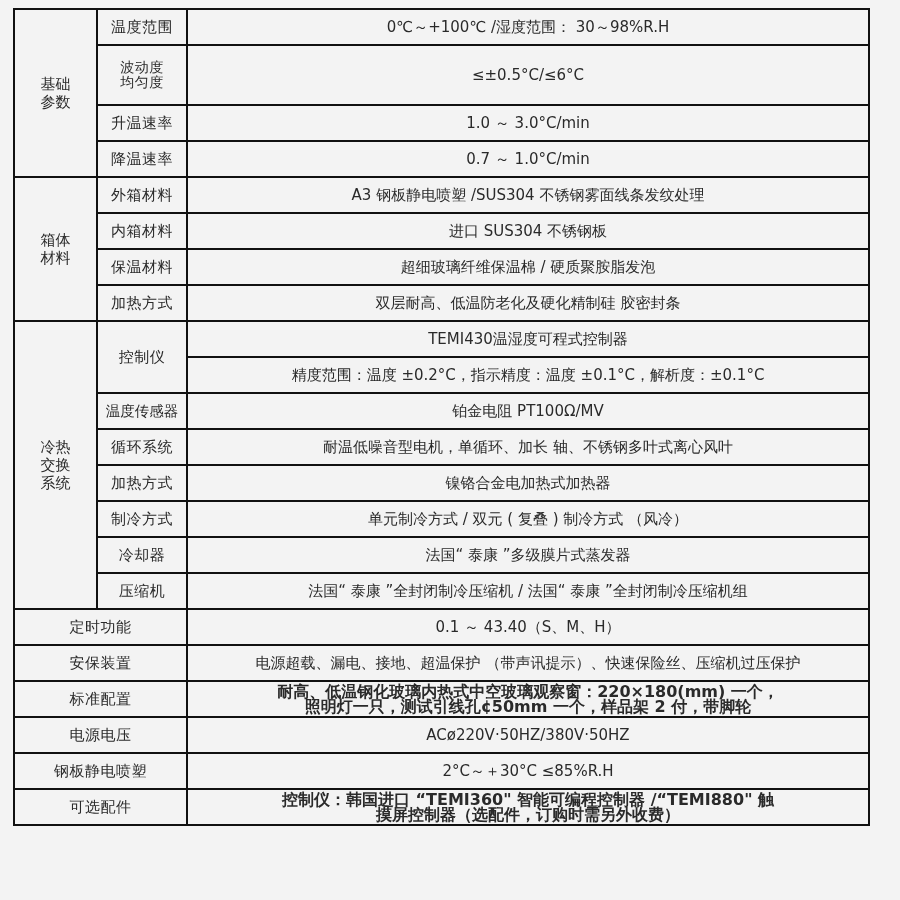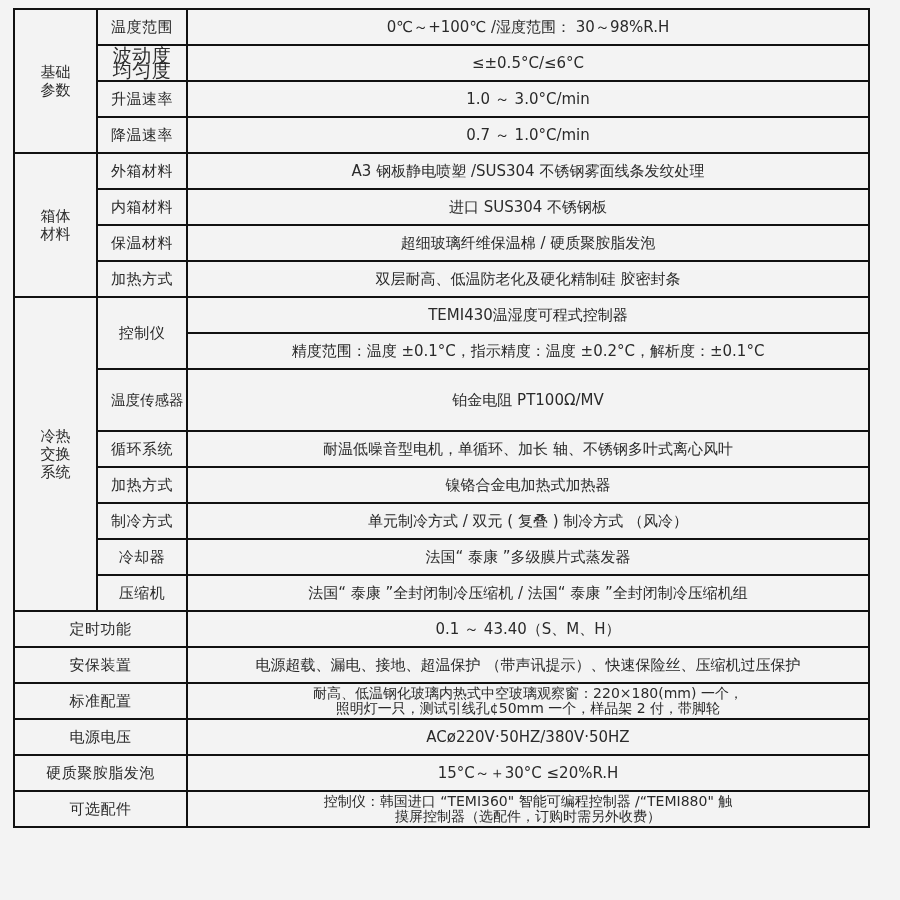--- a/index.html
+++ b/index.html
@@ -25,24 +25,24 @@
       vertical-align: middle;
       font-size: 15px;
       line-height: 18px;
       padding: 0 4px;
       height: 34px;
       white-space: nowrap;
       overflow: hidden;
     }
     td.group { font-size: 15px; line-height: 38px; white-space: normal; }
     td.label { font-size: 15px; letter-spacing: 0.5px; }
-    td.label.small { font-size: 19px; line-height: 15px; padding: 0; }
-    td.label.tight { letter-spacing: 0; padding: 13px; font-size: 14.5px; }
+    td.label.small { font-size: 14px; line-height: 15px; padding: 12px; }
+    td.label.tight { letter-spacing: 0; padding: 0; font-size: 14.5px; }
     td.value { font-size: 15px; border-radius: 8px; }
-    td.value.two { font-size: 14px; line-height: 15px; }
+    td.value.two { font-size: 16px; line-height: 15px; font-weight: bold; }
     .line { display: block; }
   </style>
 </head>
 <body>
 
 <table class="spec">
   <colgroup>
     <col style="width:83px">
     <col style="width:90px">
     <col style="width:682px">
@@ -97,21 +97,21 @@
     <tr>
       <td class="group" rowspan="8">
         <span class="line">冷热</span>
         <span class="line">交换</span>
         <span class="line">系统</span>
       </td>
       <td class="label" rowspan="2">控制仪</td>
       <td class="value">TEMI430温湿度可程式控制器</td>
     </tr>
     <tr>
-      <td class="value">精度范围：温度 ±0.1°C，指示精度：温度 ±0.2°C，解析度：±0.1°C</td>
+      <td class="value">精度范围：温度 ±0.2°C，指示精度：温度 ±0.1°C，解析度：±0.1°C</td>
     </tr>
     <tr>
       <td class="label tight">温度传感器</td>
       <td class="value">铂金电阻 PT100Ω/MV</td>
     </tr>
     <tr>
       <td class="label">循环系统</td>
       <td class="value">耐温低噪音型电机，单循环、加长 轴、不锈钢多叶式离心风叶</td>
     </tr>
     <tr>
@@ -144,22 +144,22 @@
       <td class="value two">
         <span class="line">耐高、低温钢化玻璃内热式中空玻璃观察窗：220×180(mm) 一个，</span>
         <span class="line">照明灯一只，测试引线孔¢50mm 一个，样品架 2 付，带脚轮</span>
       </td>
     </tr>
     <tr>
       <td class="label" colspan="2">电源电压</td>
       <td class="value">ACø220V·50HZ/380V·50HZ</td>
     </tr>
     <tr>
-      <td class="label" colspan="2">硬质聚胺脂发泡</td>
-      <td class="value">15°C～＋30°C ≤20%R.H</td>
+      <td class="label" colspan="2">钢板静电喷塑</td>
+      <td class="value">2°C～＋30°C ≤85%R.H</td>
     </tr>
     <tr>
       <td class="label" colspan="2">可选配件</td>
       <td class="value two">
         <span class="line">控制仪：韩国进口 “TEMI360" 智能可编程控制器 /“TEMI880" 触</span>
         <span class="line">摸屏控制器（选配件，订购时需另外收费）</span>
       </td>
     </tr>
   </tbody>
 </table>

